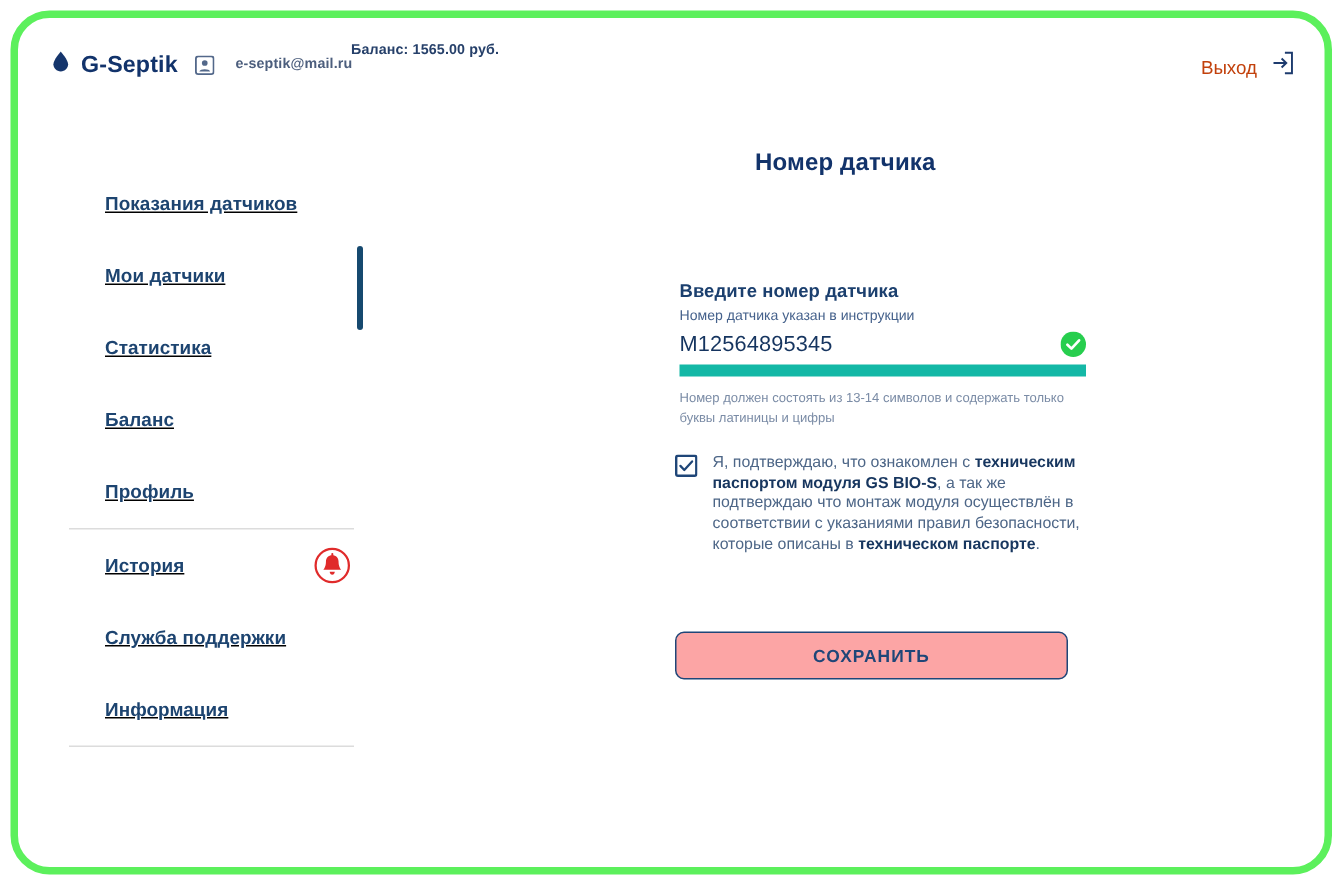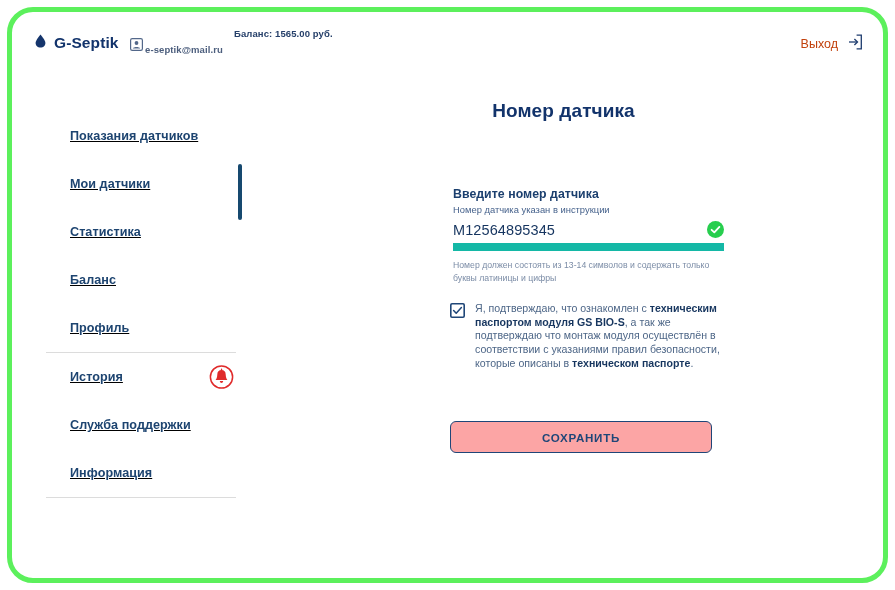--- a/index.html
+++ b/index.html
@@ -36,21 +36,21 @@
     position:absolute;left:23px;top:22px;
     display:flex;align-items:center;gap:8px;
   }
   .drop-icon{display:block;}
   .brand-name{
     font-size:15.5px;font-weight:bold;color:#12336b;
     letter-spacing:.1px;
   }
   .acct{
     position:absolute;left:118px;top:25px;
-    display:flex;align-items:flex-end;gap:2px;
+    display:flex;align-items:flex-start;gap:14px;
   }
   .acct-icon{display:block;}
   .acct-mail{
     font-size:9.5px;font-weight:bold;color:#4c5e7d;
     letter-spacing:.1px;
   }
   .balance{
     position:absolute;left:222px;top:16px;
     font-size:9.5px;font-weight:bold;color:#26406a;
     letter-spacing:.1px;
@@ -99,21 +99,21 @@
     background:#16496f;
     border-radius:2px;
   }
   
   #main{
     position:absolute;left:232px;top:0;width:639px;height:566px;
   }
   .page-title{
     position:absolute;top:88px;left:0;width:639px;
     text-align:center;
-    font-size:19px;font-weight:bold;color:#12336b;
+    font-size:16px;font-weight:bold;color:#12336b;
     letter-spacing:.1px;
   }
   .form{
     position:absolute;left:209px;top:175px;width:271px;
   }
   .field-label{
     font-size:12.3px;font-weight:bold;color:#1b3f6e;
     margin:0 0 3px 0;letter-spacing:.05px;
   }
   .field-sub{

